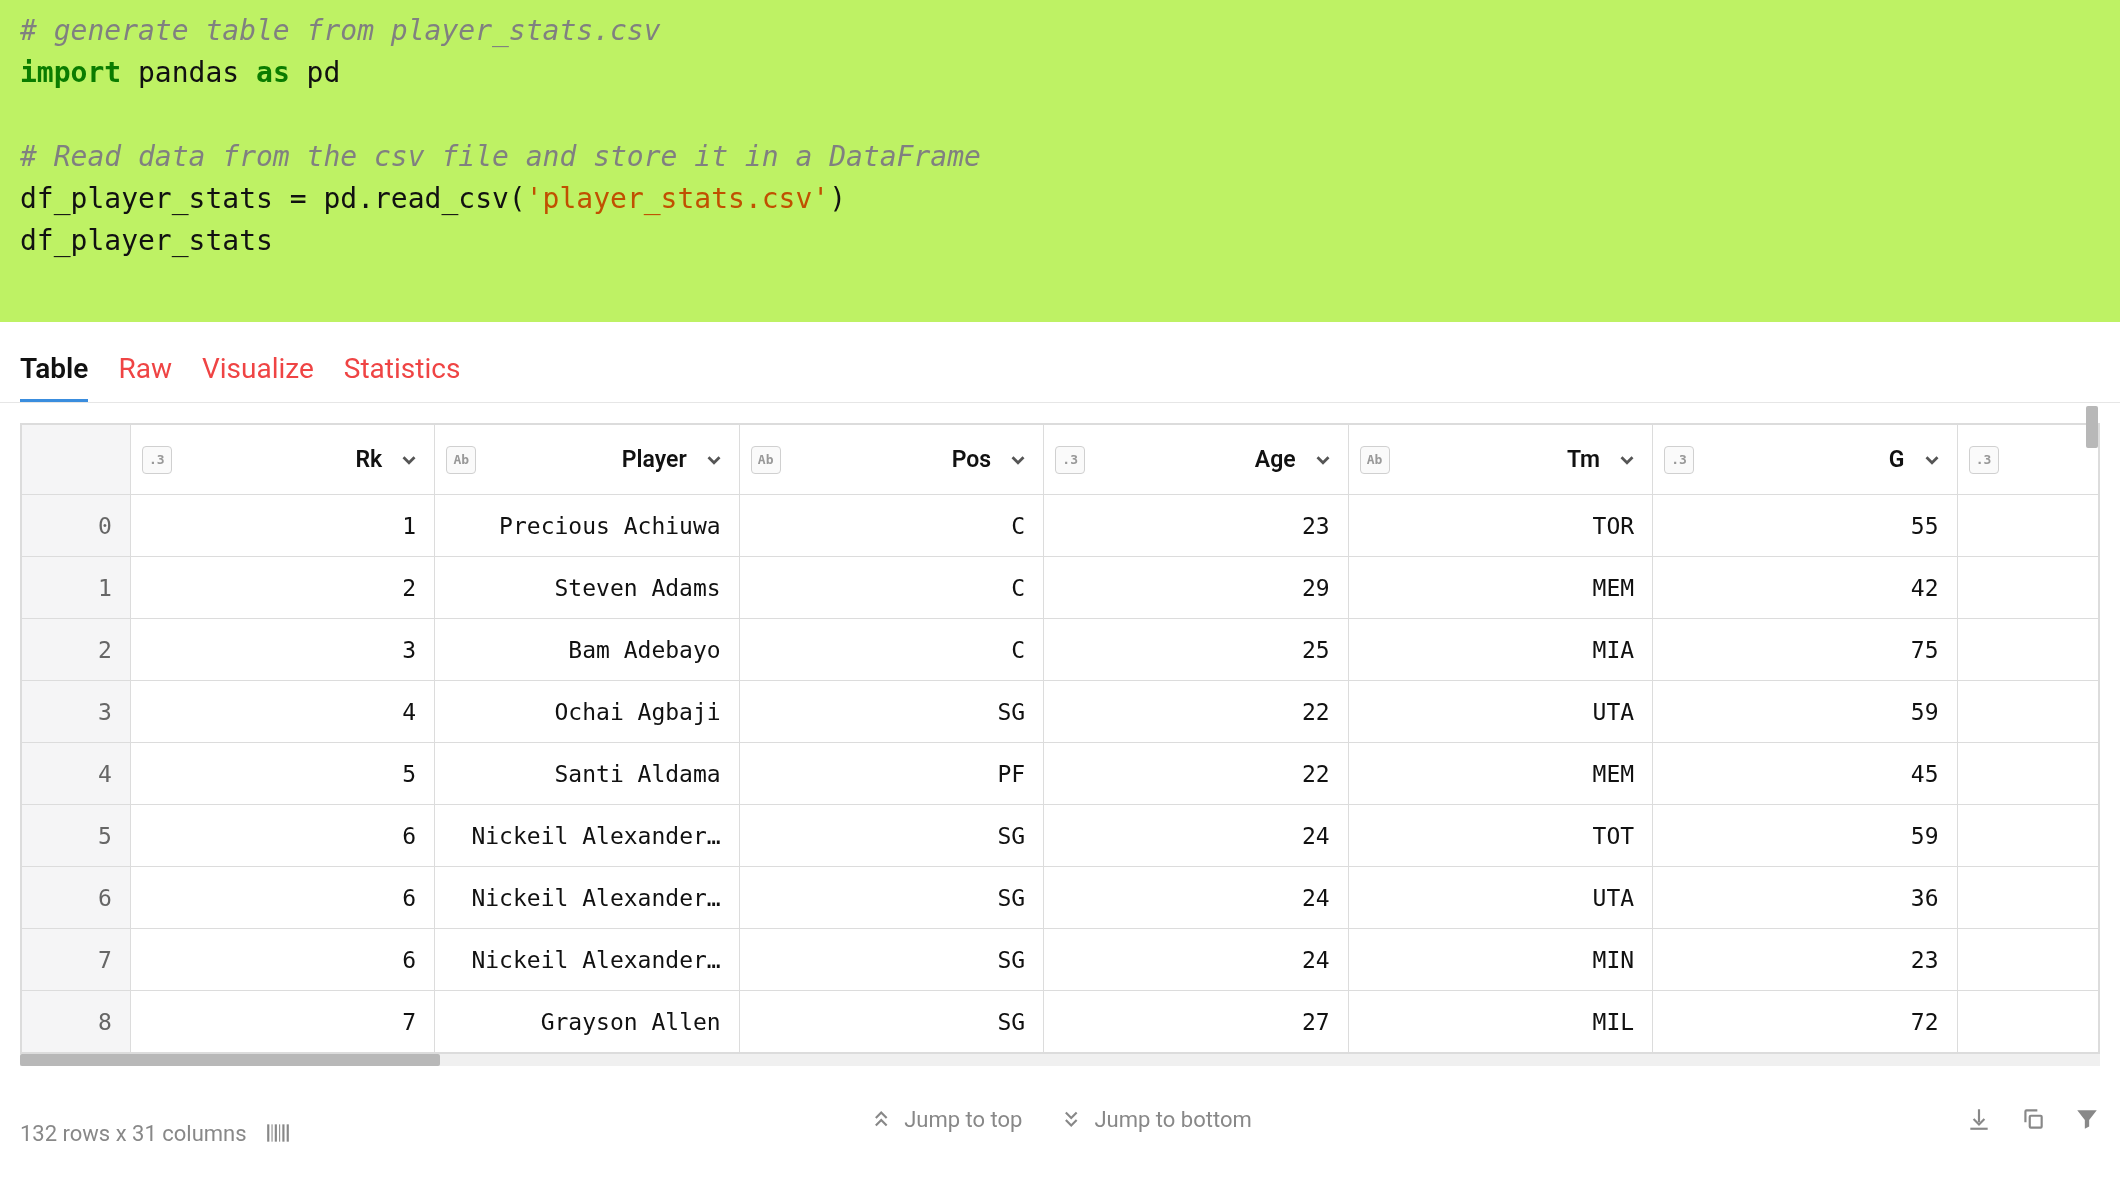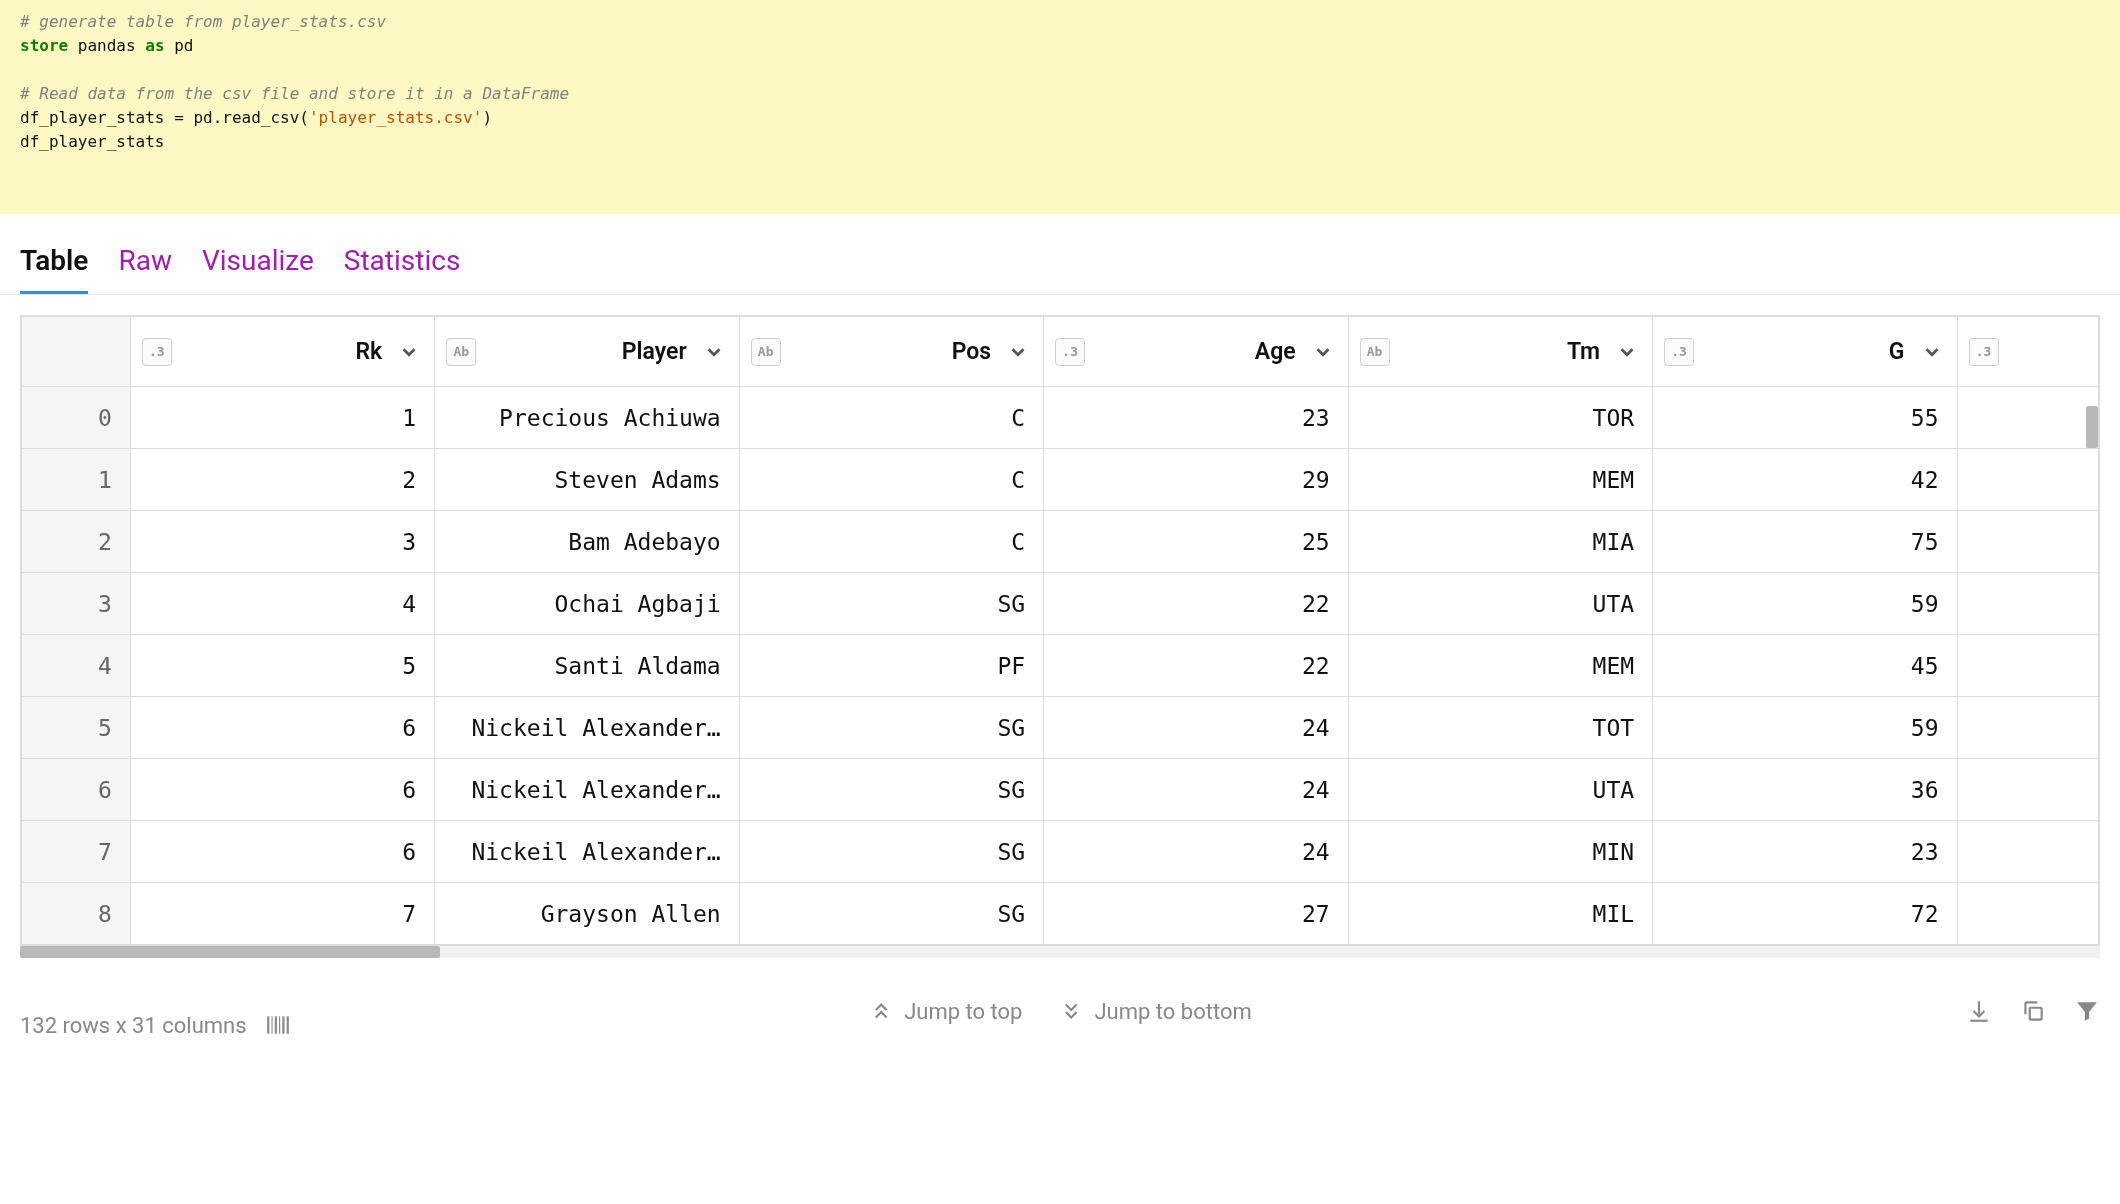--- a/index.html
+++ b/index.html
@@ -1,22 +1,22 @@
 <!DOCTYPE html>
 <html><head>
 <meta charset="utf-8">
 <style>
 * { box-sizing: border-box; margin: 0; padding: 0; }
 body { font-family: -apple-system, BlinkMacSystemFont, 'Segoe UI', Roboto, sans-serif; background: #ffffff; color: #111; width: 2120px; height: 1204px; overflow: hidden; }
-.code-block { background: #fef9c3; padding: 10px 20px 60px 20px; font-family: 'SF Mono', 'Monaco', 'Consolas', monospace; font-size: 16px; line-height: 1.5; }
+.code-block { background: #bef264; padding: 10px 20px 60px 20px; font-family: 'SF Mono', 'Monaco', 'Consolas', monospace; font-size: 28px; line-height: 1.5; }
 .code-block .comment { color: #808080; font-style: italic; }
 .code-block .keyword { color: #0a7c00; font-weight: bold; }
 .code-block .string { color: #c05000; }
 .tabs { display: flex; gap: 30px; padding: 30px 20px 0 20px; border-bottom: 1px solid #e6e6e6; font-size: 28px; }
-.tab { padding: 0 0 14px 0; color: #a21caf; cursor: pointer; }
+.tab { padding: 0 0 14px 0; color: #ef4444; cursor: pointer; }
 .tab.active { color: #111; font-weight: 600; border-bottom: 3px solid #3a8dde; }
 .table-wrap { margin: 20px 20px 0 20px; border: 1px solid #dcdcdc; overflow: hidden; }
 table { border-collapse: collapse; width: 100%; table-layout: fixed; }
 th, td { border: 1px solid #dcdcdc; padding: 0; font-size: 23px; }
 th { background: #fff; height: 70px; font-weight: 600; text-align: right; position: relative; }
 th.index-col { background: #f5f5f6; width: 100px; }
 th .type-badge { position: absolute; left: 11px; top: 50%; transform: translateY(-50%); display: inline-flex; align-items: center; justify-content: center; width: 30px; height: 28px; border: 1px solid #d0d0d0; border-radius: 4px; font-size: 13px; color: #999; font-family: monospace; background: #fafafa; }
 th .col-name { display: inline-block; margin-right: 52px; }
 th .chevron { position: absolute; right: 14px; top: 50%; transform: translateY(-50%); color: #555; width: 22px; height: 22px; }
 td { height: 62px; font-family: 'SF Mono', Monaco, Consolas, monospace; text-align: right; padding-right: 18px; white-space: nowrap; overflow: hidden; text-overflow: ellipsis; }
@@ -38,21 +38,21 @@
 .footer .nav-btn { display: flex; align-items: center; gap: 10px; cursor: pointer; }
 .footer .right-icons { margin-left: auto; display: flex; gap: 28px; align-items: center; }
 .ico { width: 26px; height: 26px; display:inline-block; color:#888; }
 </style>
 </head>
 <body>
 
 <div class="code-block">
   <div><span class="comment"># generate table from player_stats.csv</span></div>
   <div>
-    <span class="keyword">store</span>
+    <span class="keyword">import</span>
     <span>pandas</span>
     <span class="keyword">as</span>
     <span>pd</span>
   </div>
   <div>&nbsp;</div>
   <div><span class="comment"># Read data from the csv file and store it in a DataFrame</span></div>
   <div>
     <span>df_player_stats = pd.read_csv(</span><span class="string">'player_stats.csv'</span><span>)</span>
   </div>
   <div><span>df_player_stats</span></div>

